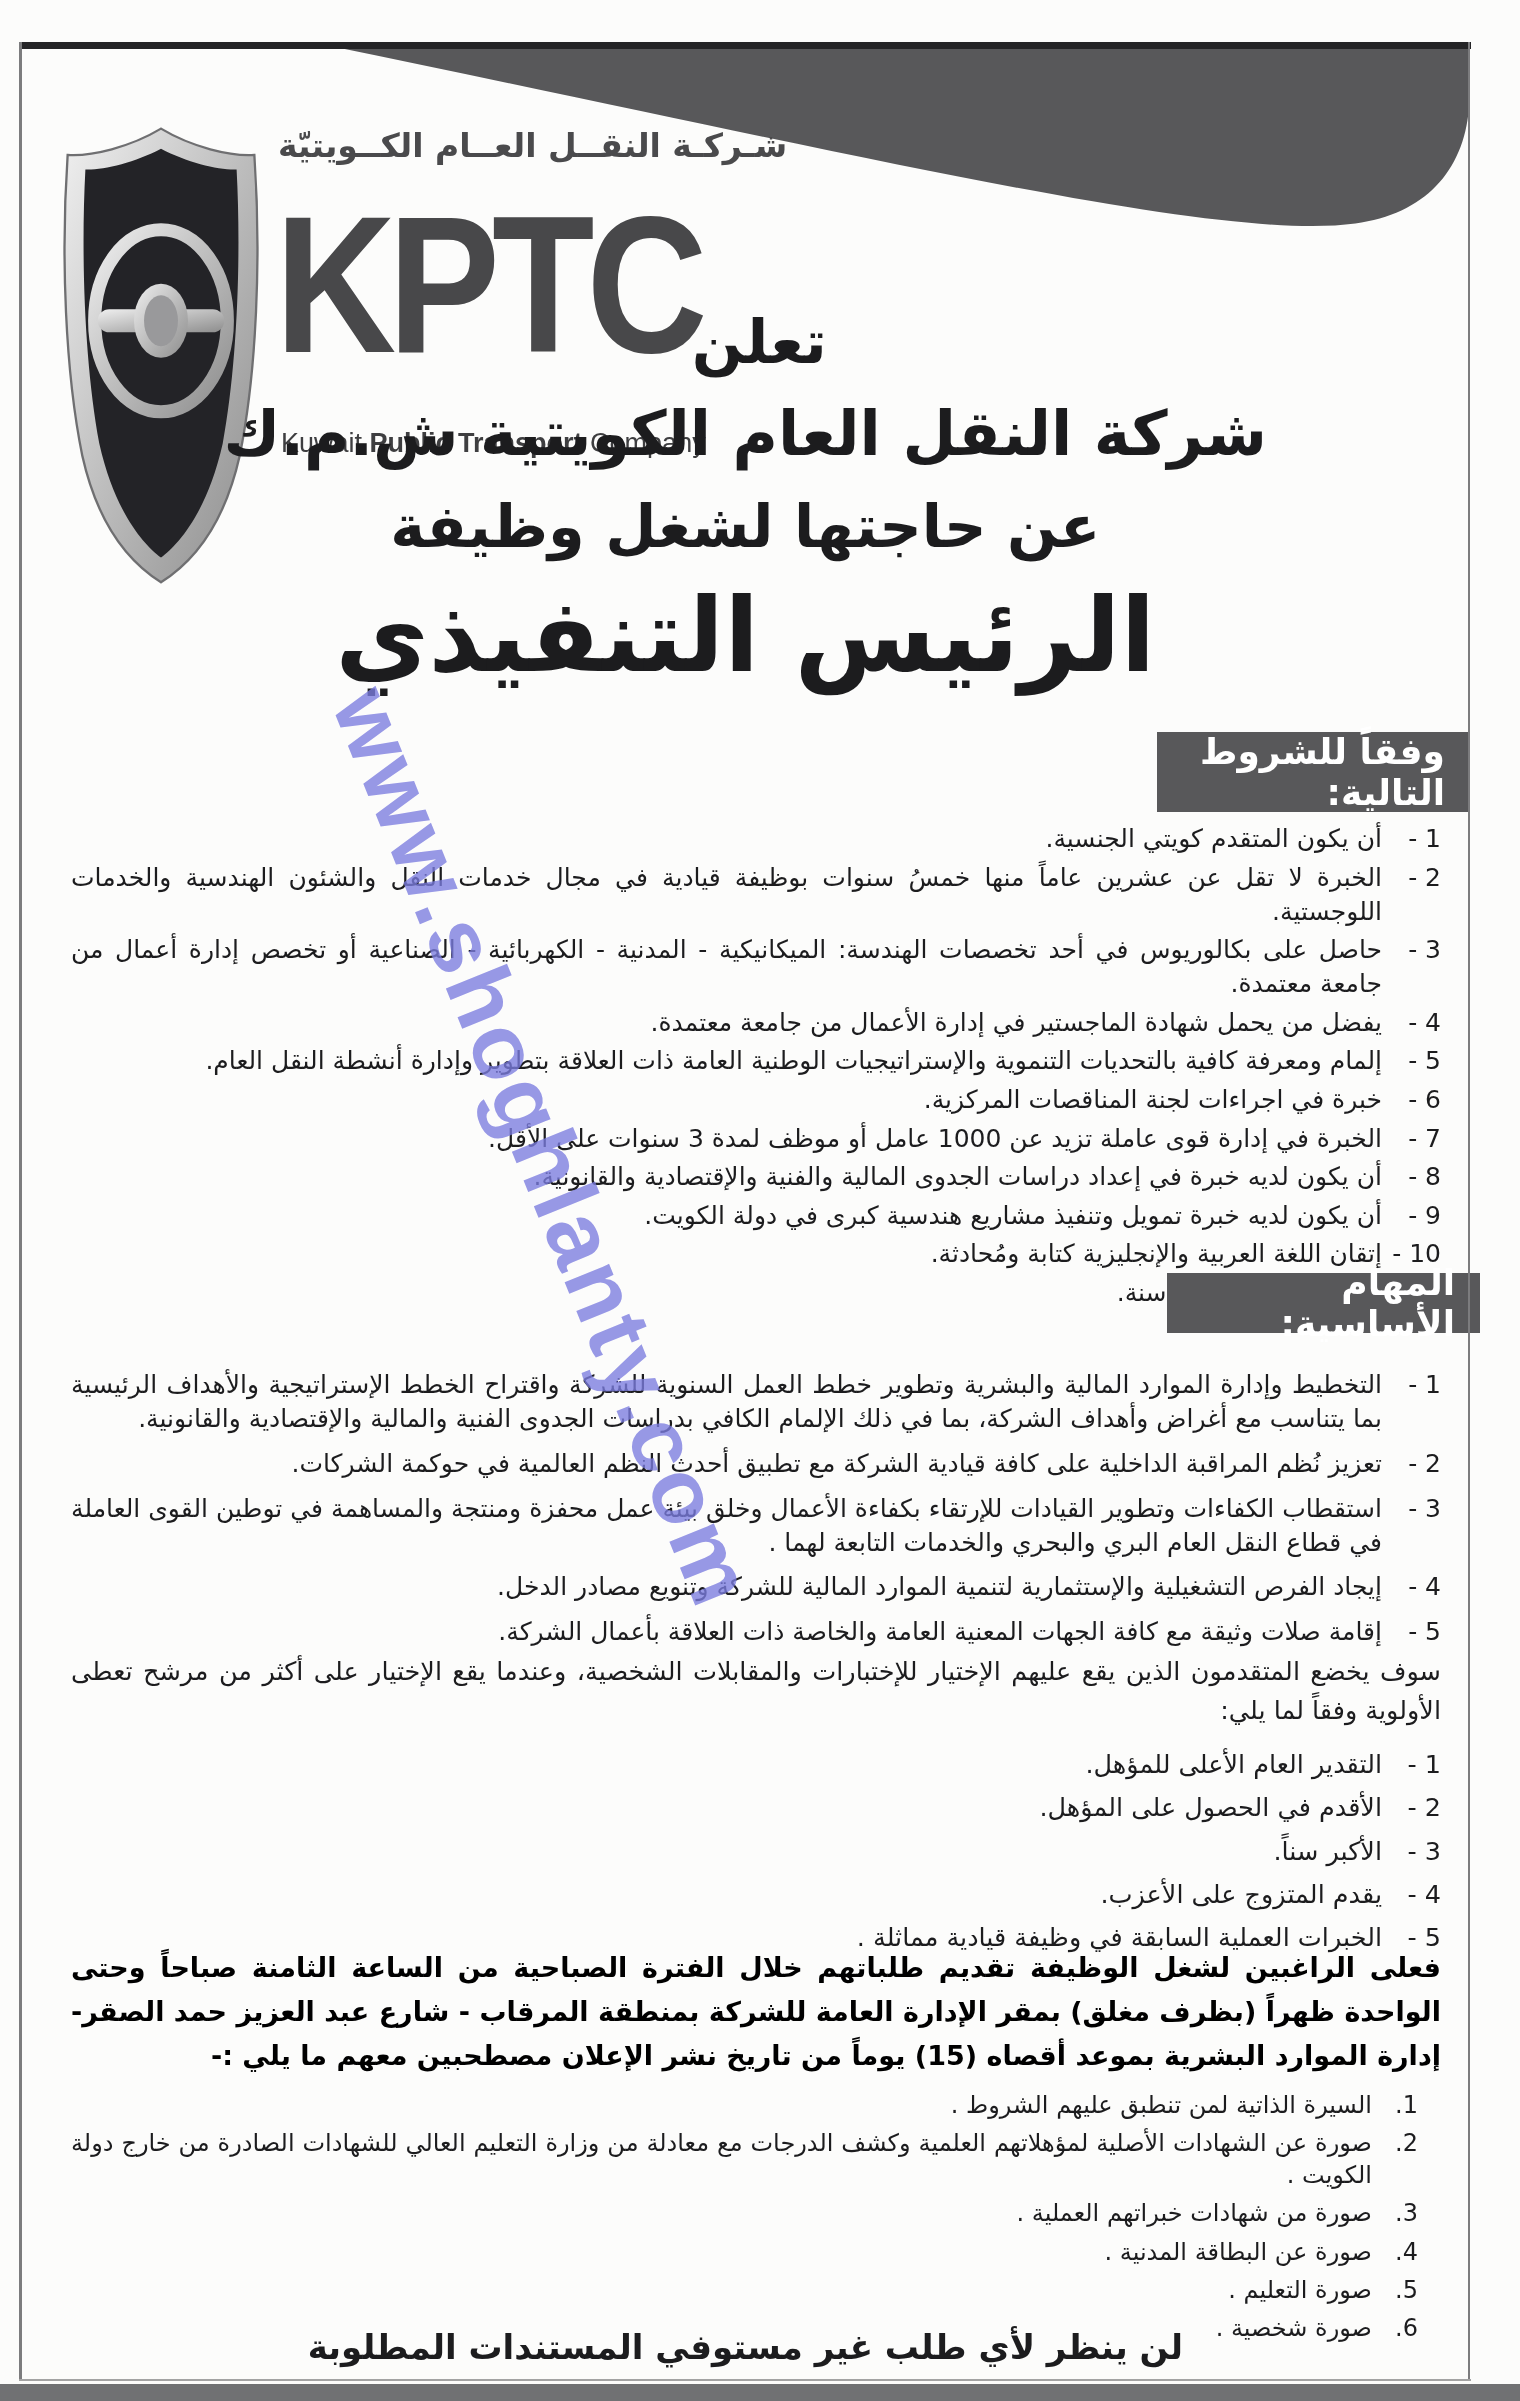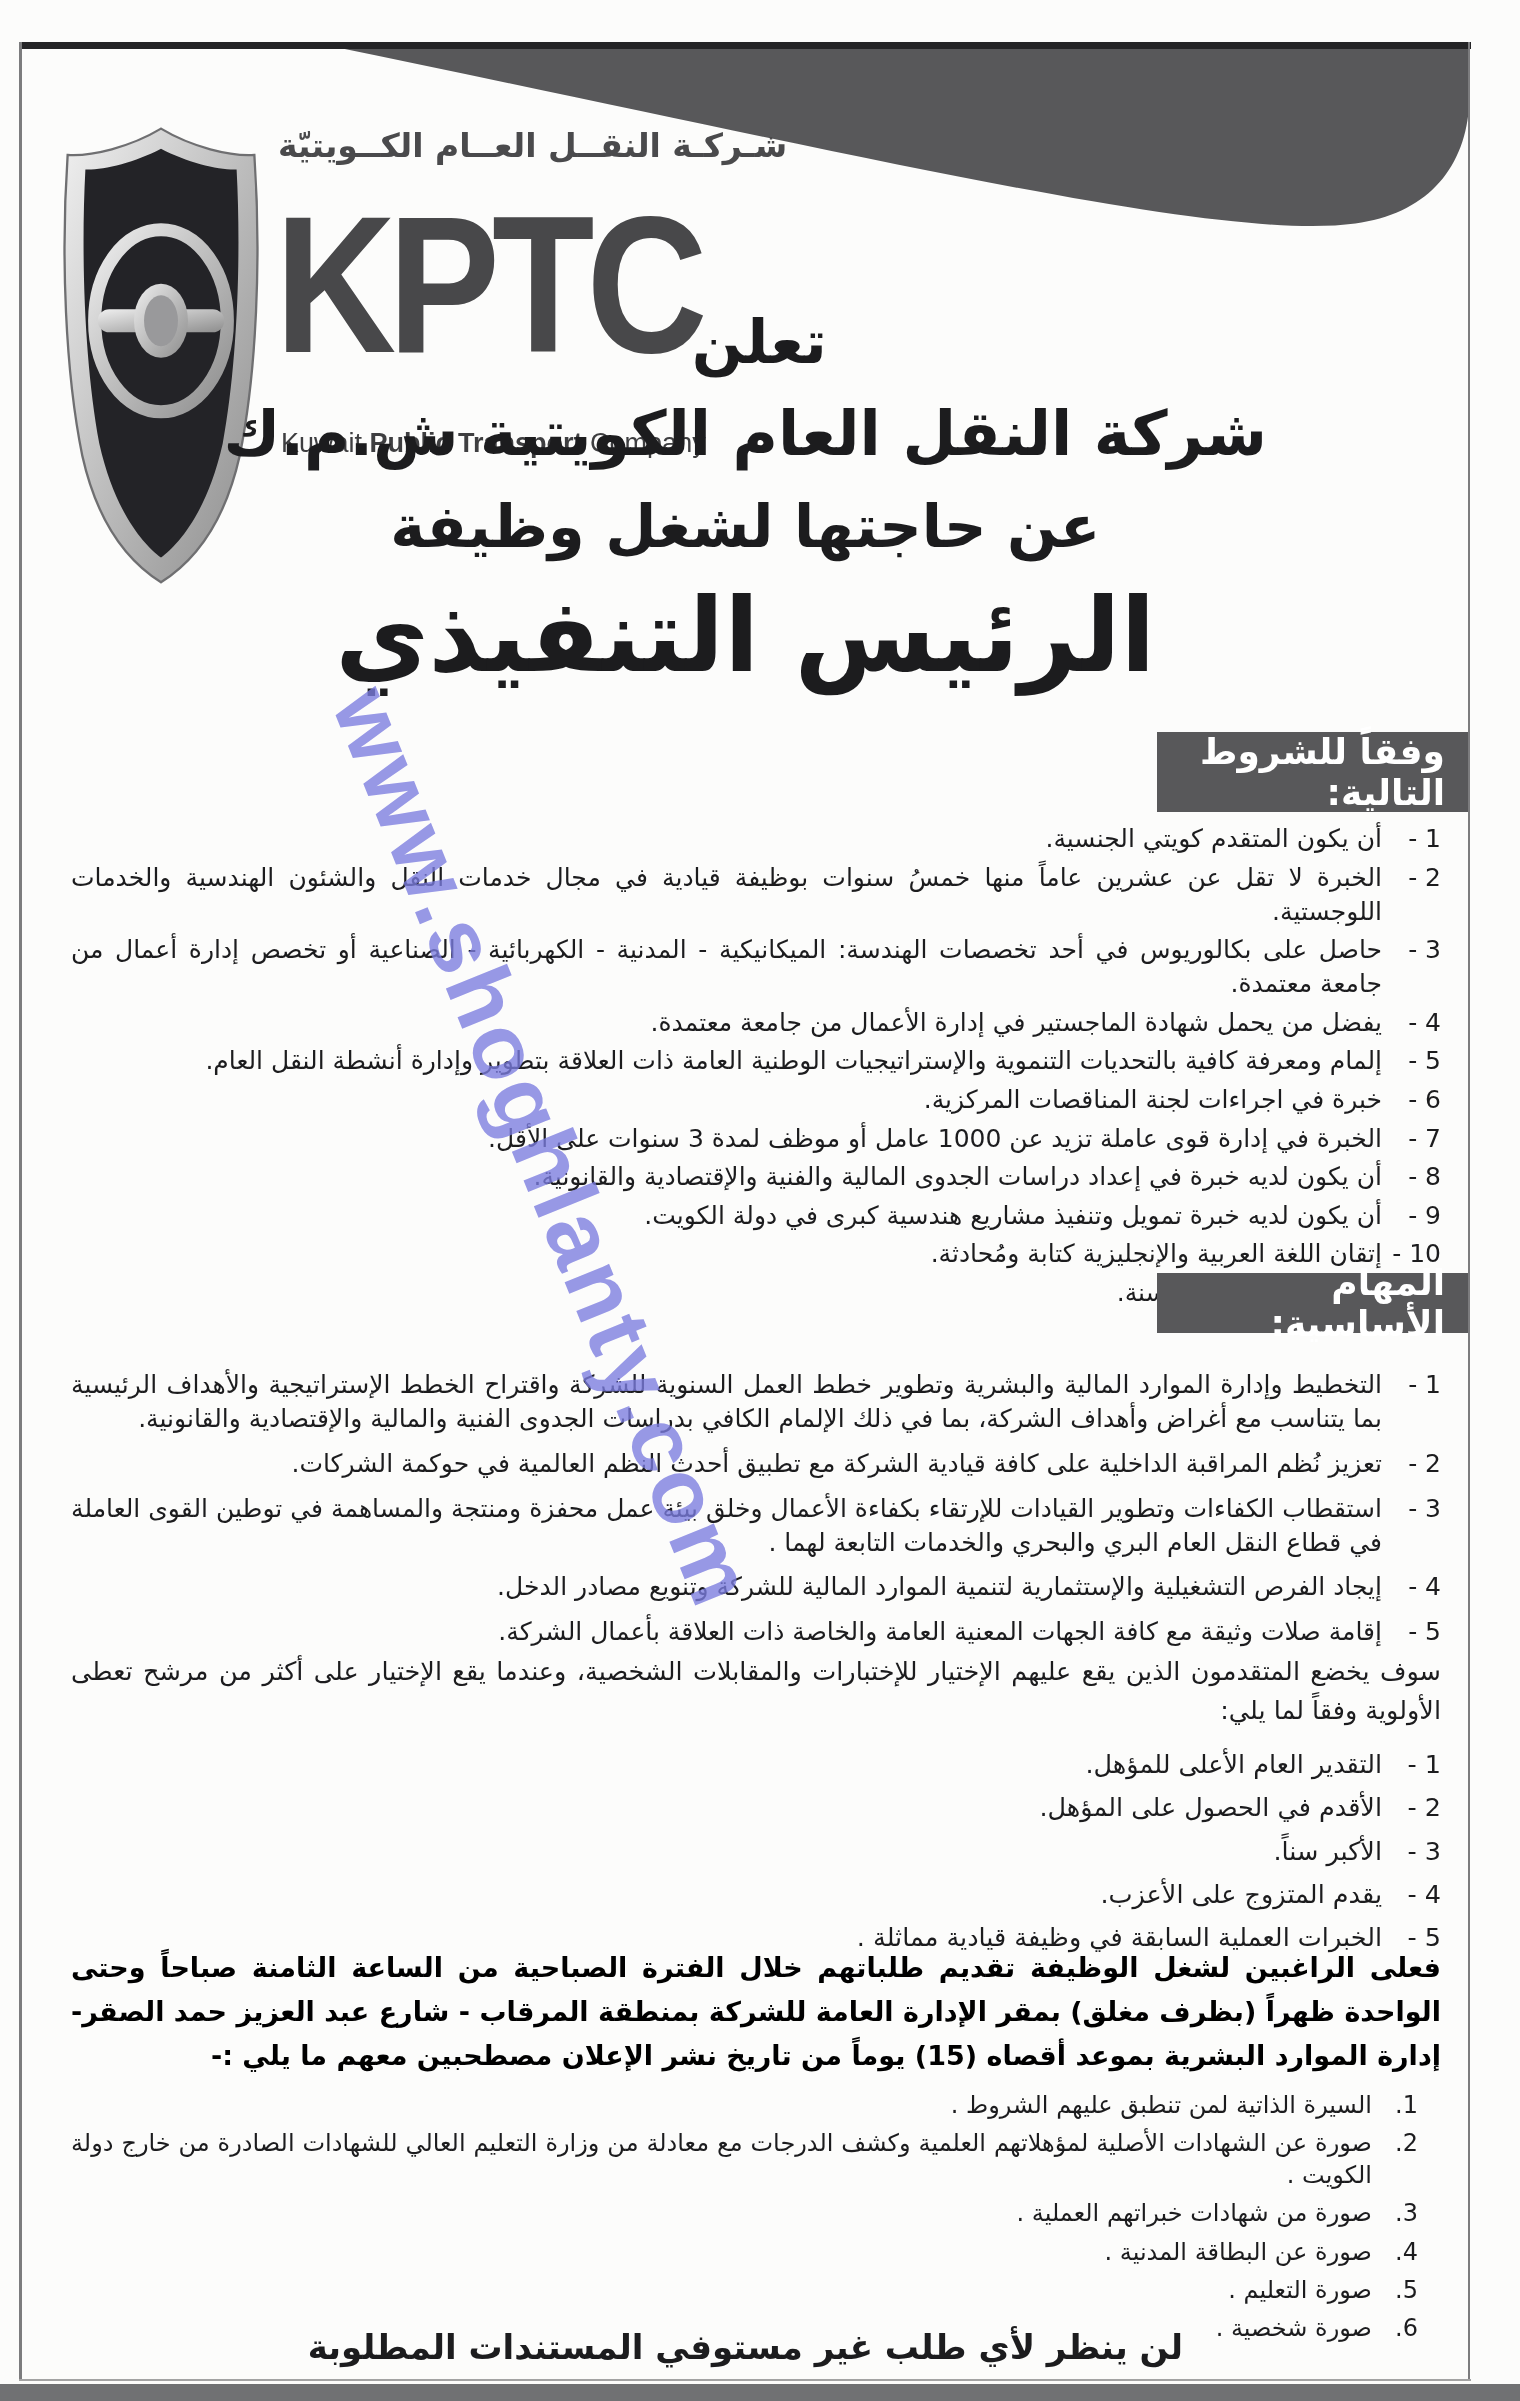--- a/index.html
+++ b/index.html
@@ -31,21 +31,21 @@
   .titles{position:absolute;left:19.3px;top:307px;width:1452px;text-align:center;z-index:2;}
   .t1{font-size:60px;font-weight:700;margin:0 0 20px;padding-left:28px;}
   .t2{font-size:62px;font-weight:700;margin:0 0 21.6px;}
   .t3{font-size:59px;font-weight:700;margin:0 0 15.4px;}
   .t4{font-size:102px;font-weight:700;margin:0;}
   
   .bar{position:absolute;left:1157px;width:313px;background:var(--bar-bg,#58585a);color:#fff;
     font-weight:700;font-size:36px;z-index:3;display:flex;align-items:center;
     justify-content:flex-start;padding-right:25px;box-sizing:border-box;}
   .bar-1{top:732px;height:80px;}
-  .bar-2{top:1273px;height:60px;}
+  .bar-2{top:1273px;height:60px;margin-left:10px;}
   
   .block{position:absolute;left:71px;right:79px;z-index:2;}
   .cond-list{top:822px;}
   .task-list{top:1368px;}
   .sel-para{top:1652px;font-size:25.5px;line-height:39px;text-align:justify;}
   .pri-list{top:1747px;}
   .app-para{top:1946px;font-size:27px;line-height:44px;font-weight:700;color:#000000;text-align:justify;}
   .doc-list{top:2089px;padding-right:23px;}
   .note{position:absolute;left:19.3px;top:2327px;width:1452px;text-align:center;
     font-size:34px;font-weight:700;z-index:2;}

